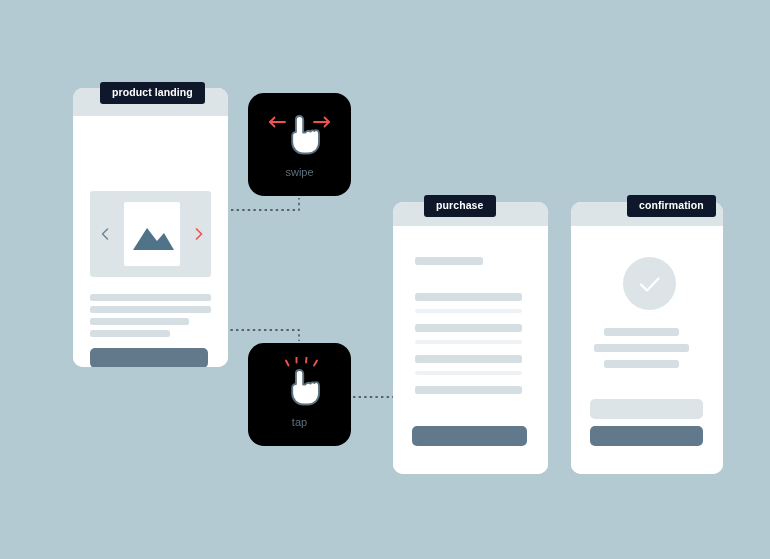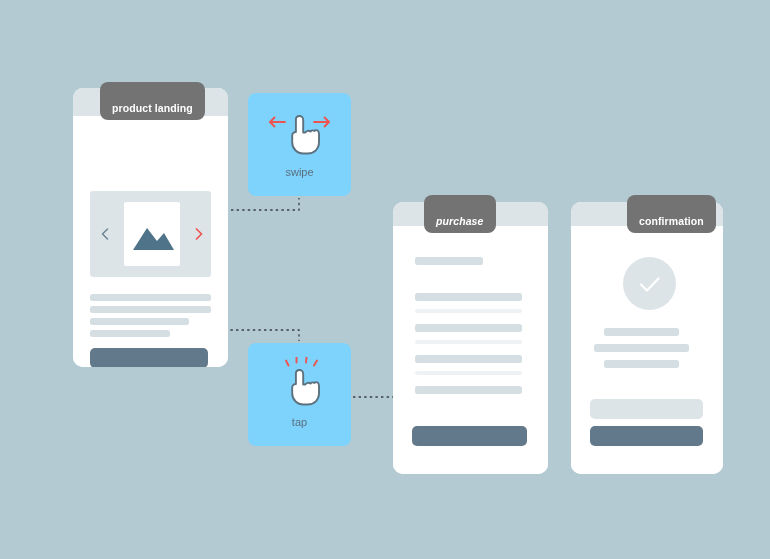--- a/index.html
+++ b/index.html
@@ -58,33 +58,33 @@
   #phone-purchase .phone-body { height: 248px; }
 
   
   #phone-confirmation { left: 571px; top: 202px; width: 152px; height: 272px; }
   #phone-confirmation .phone-header { height: 24px; }
   #phone-confirmation .phone-body { height: 248px; }
 
   
   .screen-tag {
     position: absolute;
-    background: #737373;
+    background: #0f172a;
     color: #ffffff;
     font-size: 10.5px;
     font-weight: bold;
     letter-spacing: 0.1px;
-    padding: 21px 12px 6px 12px;
-    border-radius: 8px;
+    padding: 5px 12px 6px 12px;
+    border-radius: 3px;
     white-space: nowrap;
     z-index: 6;
     line-height: 1;
   }
   #tag-product-landing { left: 100px; top: 82px; }
-  #tag-purchase { left: 424px; top: 195px; font-style: italic; }
+  #tag-purchase { left: 424px; top: 195px; }
   #tag-confirmation { left: 599px; top: 195px; margin-left: 28px; }
 
   
   .carousel {
     position: absolute;
     left: 17px;
     top: 75px;
     width: 121px;
     height: 86px;
     background: #dde4e7;
@@ -135,22 +135,22 @@
     top: 31px;
     width: 53px;
     height: 53px;
     border-radius: 50%;
     background: #dde4e7;
   }
 
   
   .gesture-card {
     position: absolute;
-    background: #7dd3fc;
-    border-radius: 8px;
+    background: #000000;
+    border-radius: 16px;
     z-index: 4;
   }
   #card-swipe { left: 248px; top: 93px; width: 103px; height: 103px; }
   #card-tap   { left: 248px; top: 343px; width: 103px; height: 103px; }
 
   .gesture-icon {
     position: absolute;
     left: 0;
     top: 14px;
     width: 103px;

